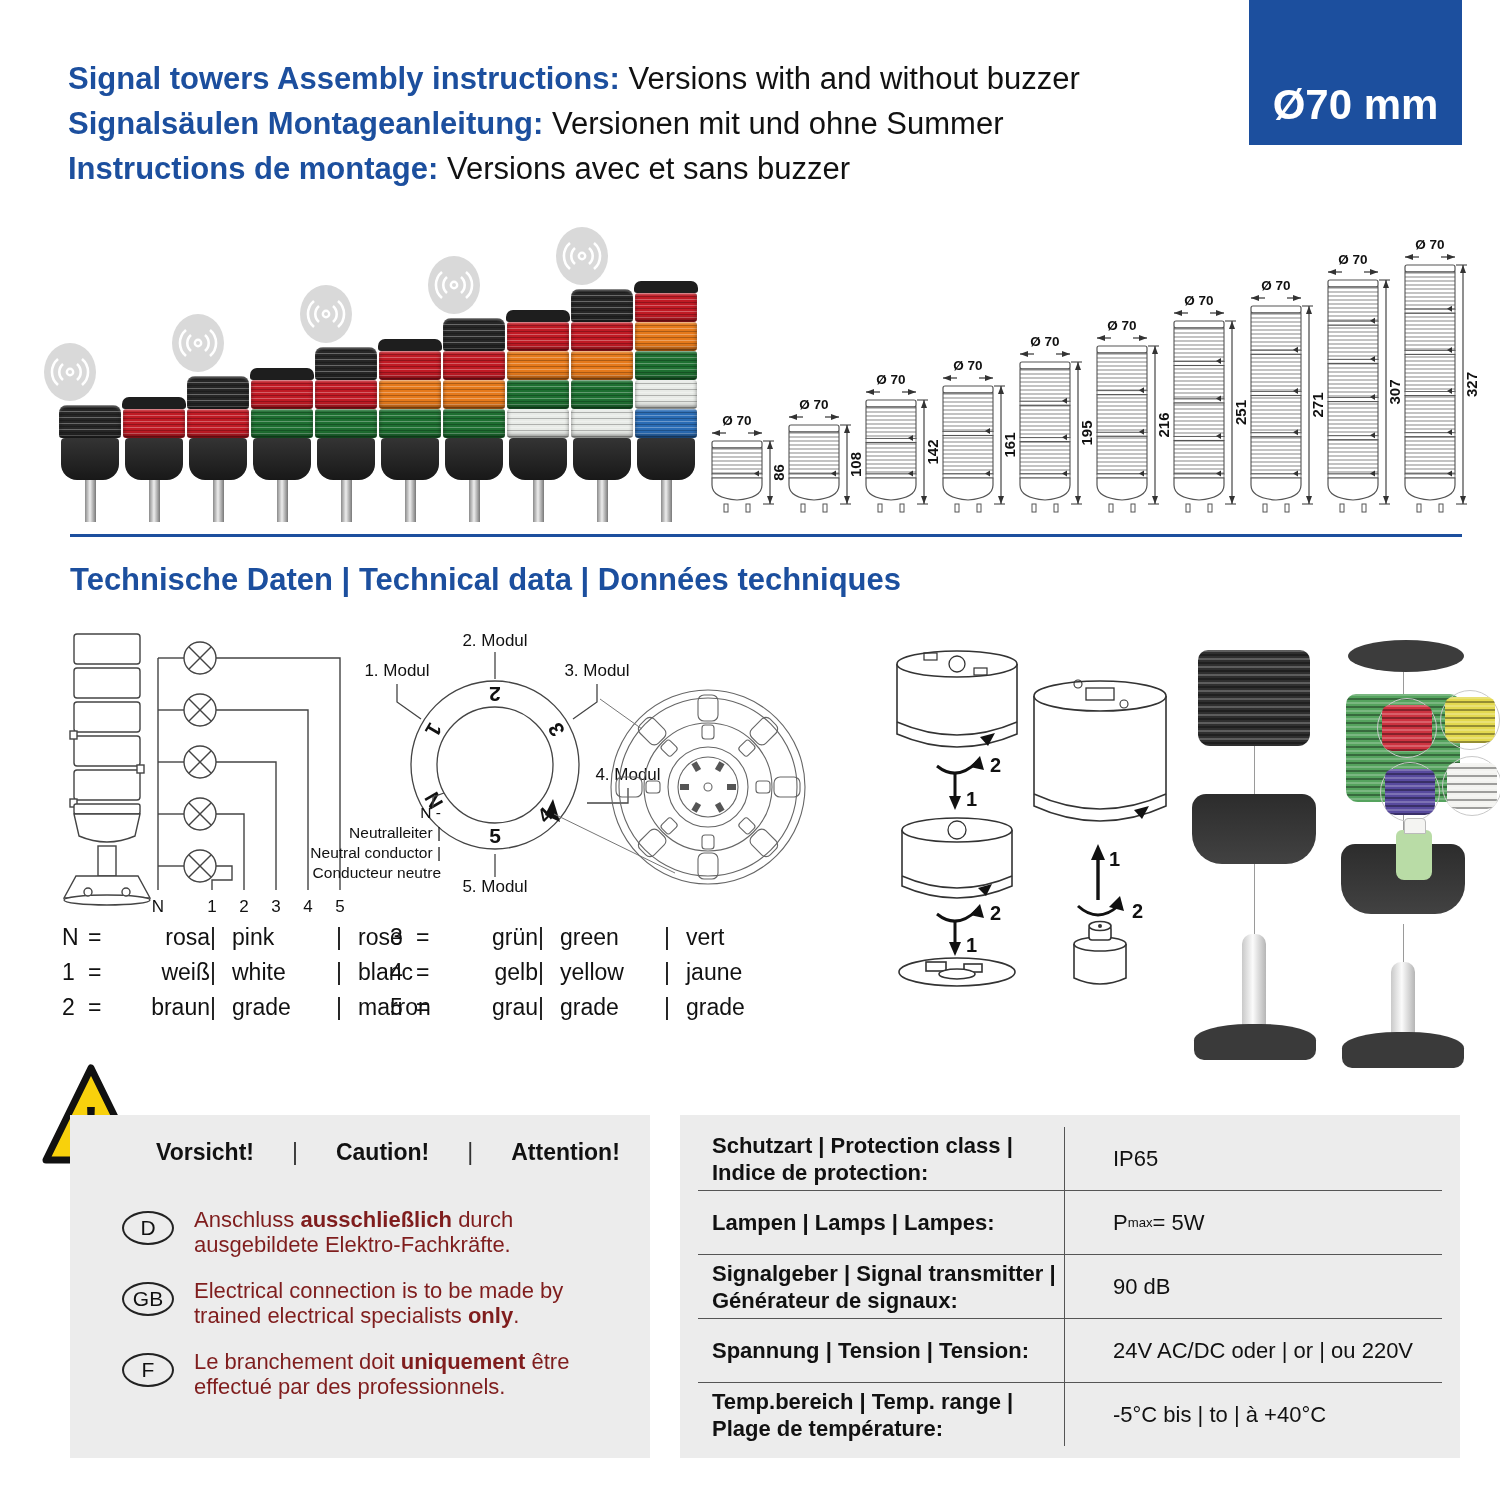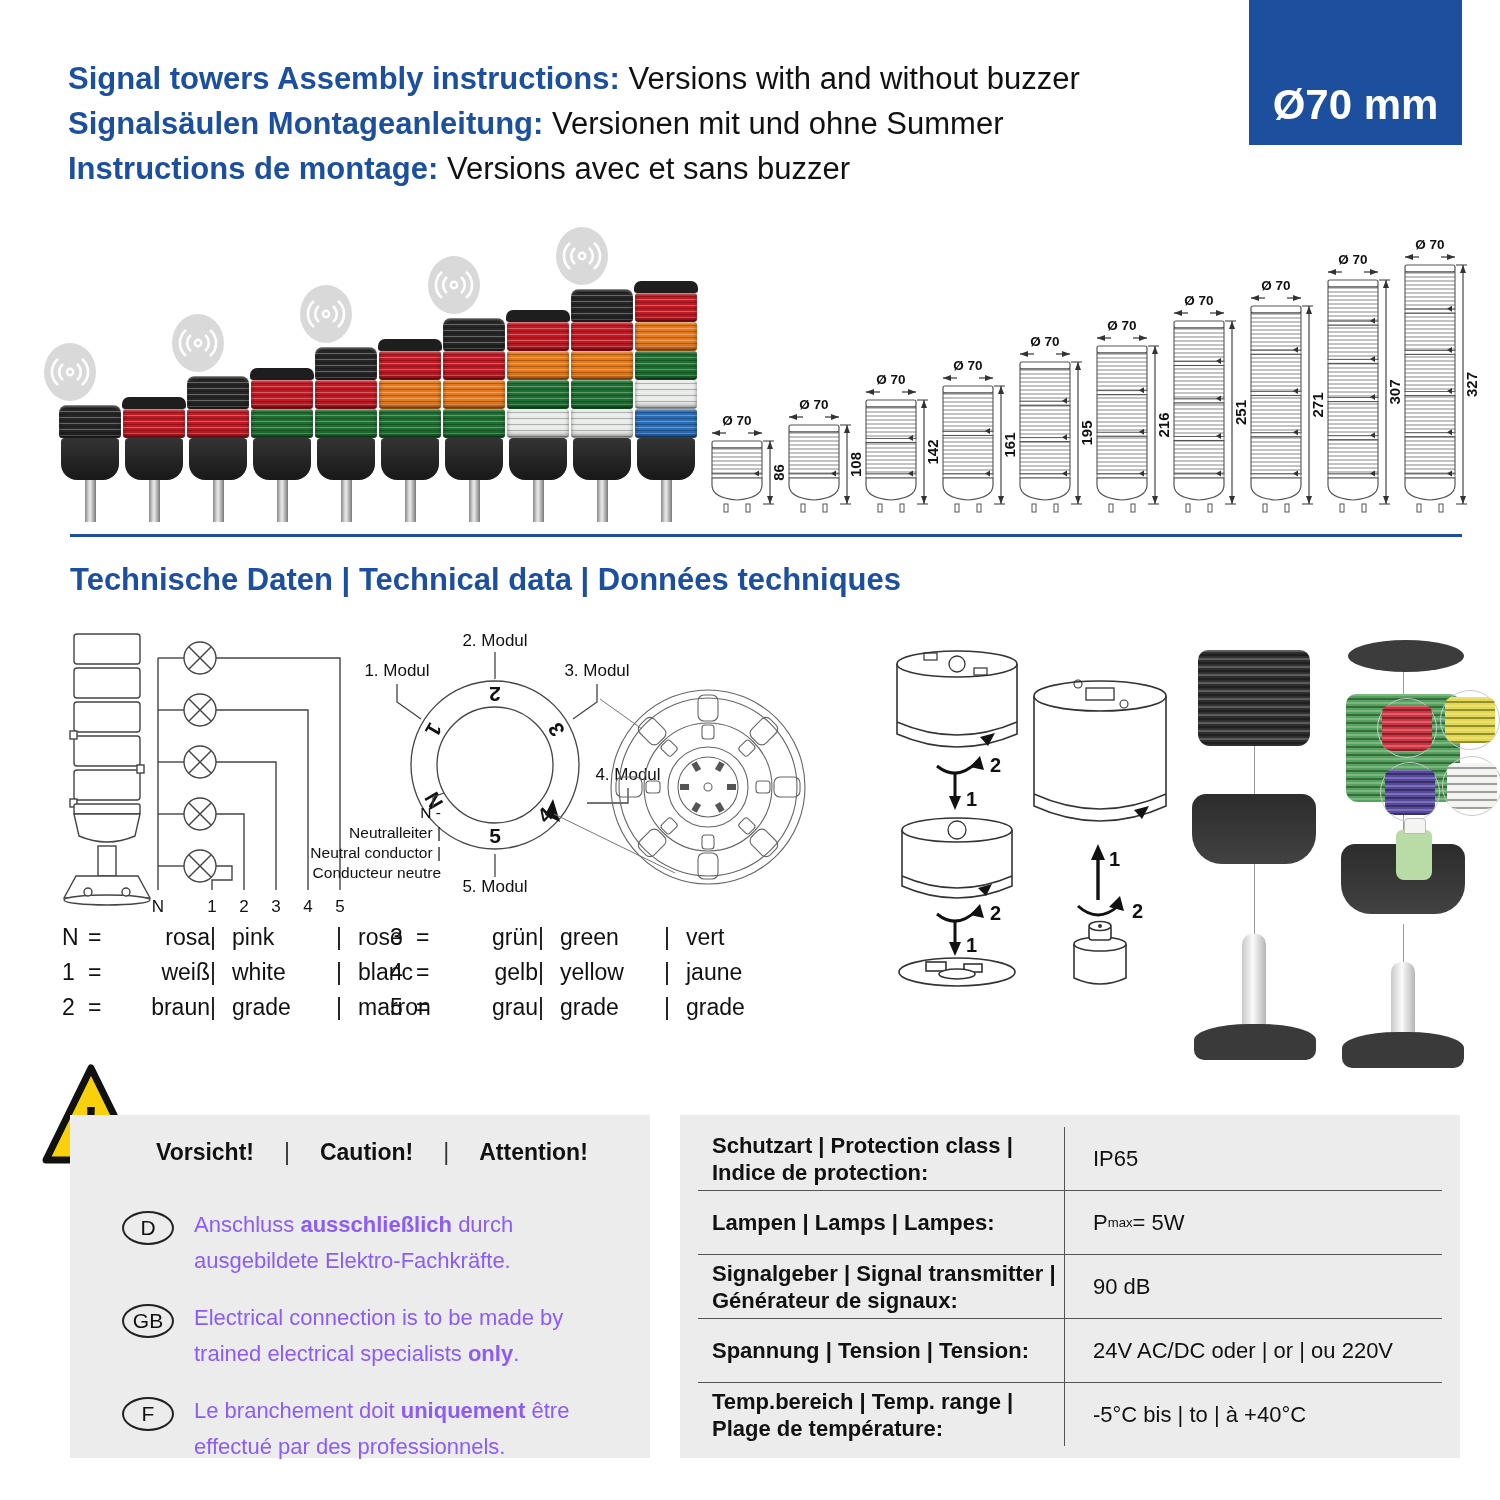--- a/index.html
+++ b/index.html
@@ -42,36 +42,36 @@
   
   .exploded{position:absolute;left:1178px;top:632px;width:310px;height:440px;}
   .ex{position:absolute;}
   .ribbed{background-image:repeating-linear-gradient(180deg,rgba(255,255,255,.22) 0 2px,rgba(0,0,0,0) 2px 4px,rgba(0,0,0,.35) 4px 6px,rgba(0,0,0,0) 6px 8px);}
   .exline{position:absolute;width:1px;background:#9a9a9a;}
   .swatchw{position:absolute;width:58px;height:58px;border:1px solid #c9c9c9;border-radius:50%;display:flex;align-items:center;justify-content:center;}
   .swatch{width:50px;height:46px;border-radius:8px 8px 10px 10px;}
   
   .warnbox{position:absolute;left:70px;top:1115px;width:580px;height:343px;background:#ececec;}
   .wtri{position:absolute;left:36px;top:1056px;width:110px;height:122px;}
-  .whead{position:absolute;left:86px;top:24px;display:flex;gap:8px;font-size:23px;font-weight:bold;color:#111;align-items:center;}
+  .whead{position:absolute;left:86px;top:24px;display:flex;gap:16px;font-size:23px;font-weight:bold;color:#111;align-items:center;}
   .whead .wsep{font-weight:normal;color:#333;padding:0 22px;}
   .witems{position:absolute;left:52px;top:92px;display:flex;flex-direction:column;gap:21px;}
   .witem{display:flex;align-items:flex-start;gap:20px;}
   .wbadge{min-width:52px;height:34px;border:2.5px solid #222;border-radius:50%;display:flex;align-items:center;justify-content:center;
           font-size:21px;color:#111;margin-top:4px;padding:0 4px;box-sizing:border-box;background:#ececec;}
-  .wtext{font-size:22px;line-height:36px;width:390px;color:#8b5cf6;}
+  .wtext{font-size:22px;line-height:25px;width:390px;color:#7f1d1d;}
   .wtext b{font-weight:bold;}
   
   .specbox{position:absolute;left:680px;top:1115px;width:780px;height:343px;background:#ececec;
            display:flex;flex-direction:column;padding:12px 18px;box-sizing:border-box;}
   .srow{flex:1;display:flex;align-items:center;}
   .srow + .srow{border-top:1.5px solid #555;}
   .slabel{width:352px;font-size:22px;font-weight:bold;line-height:27px;white-space:pre-line;padding-left:14px;}
   .sval{flex:1;align-self:stretch;display:flex;align-items:center;border-left:1.5px solid #555;
-        padding-left:28px;font-size:22px;}
+        padding-left:48px;font-size:22px;}
   .sval sub{font-size:60%;}
 </style>
 </head>
 <body>
 
 <div id="page">
 
   
   <div class="hdr">
     <div class="hline"><span class="lbl">Signal towers Assembly instructions:</span><span> Versions with and without buzzer</span></div>

